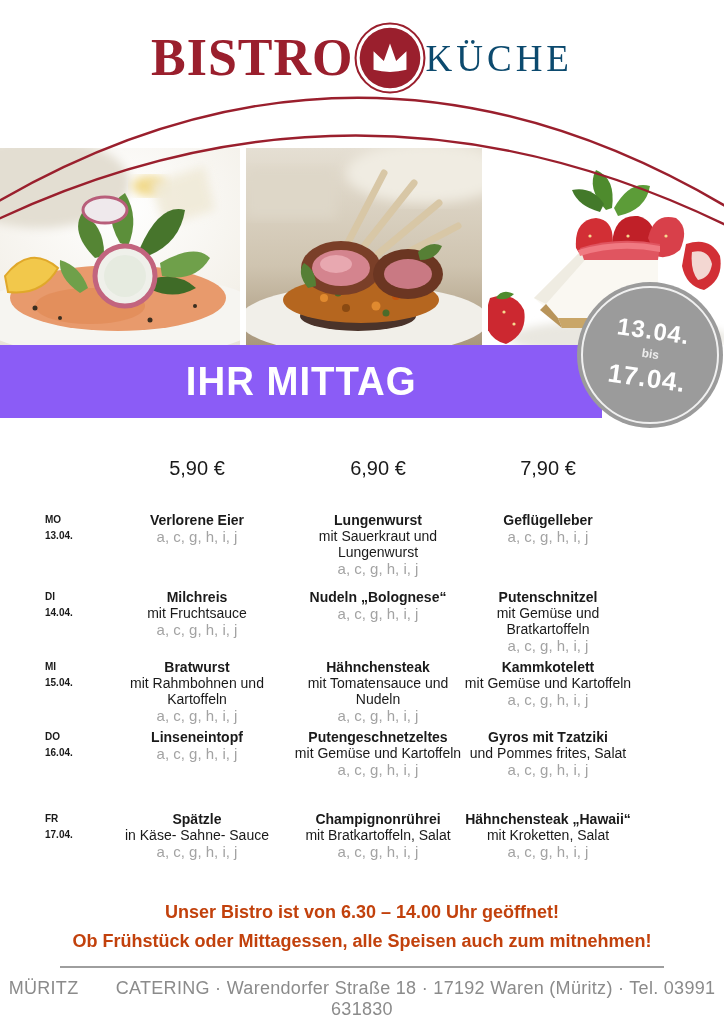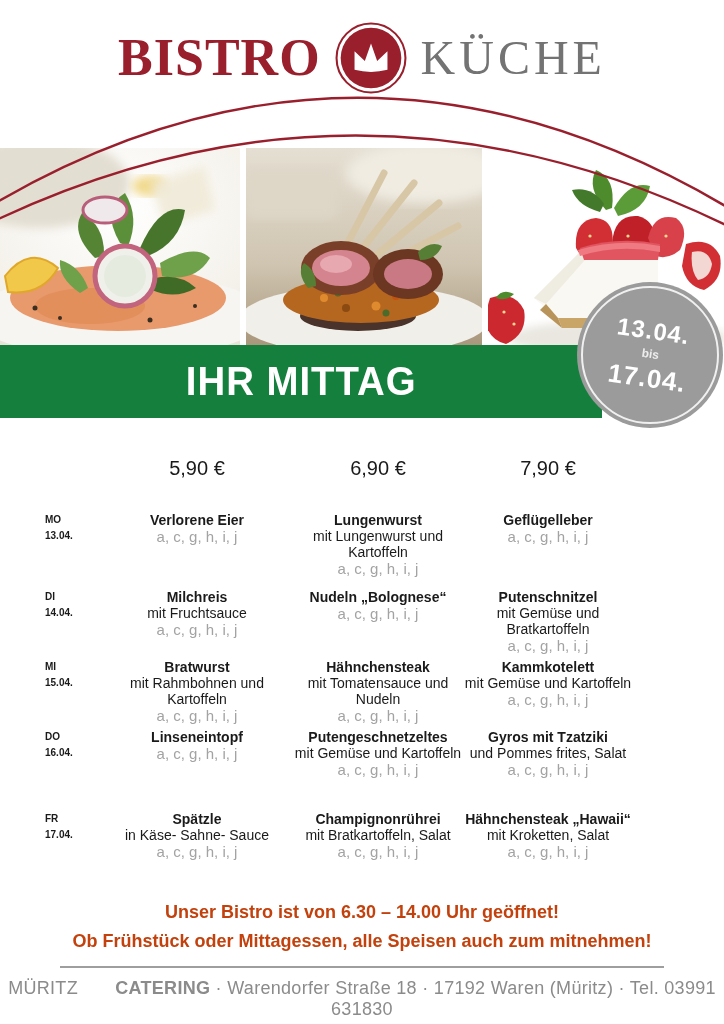--- a/index.html
+++ b/index.html
@@ -6,46 +6,46 @@
   html,body { background:#ffffff; }
   body { font-family:"Liberation Sans", sans-serif; }
   .page {
     position:relative; width:724px; height:1024px; margin:0 auto;
     background:#ffffff; overflow:hidden;
   }
 
   
   .logo-row {
     position:absolute; top:22px; left:0; width:100%;
-    display:flex; align-items:center; justify-content:center; gap:14px;
+    display:flex; align-items:center; justify-content:center; 
   }
   .logo-bistro {
     font-family:"Liberation Serif", serif; font-weight:bold;
     font-size:52px; color:#9a1f2d; letter-spacing:1px; line-height:1;
   }
   .logo-kueche {
     font-family:"Liberation Serif", serif; font-weight:normal;
-    font-size:48px; color:#737373; letter-spacing:4px; line-height:1;
+    font-size:37px; color:#0c4a6e; letter-spacing:4px; line-height:1;
   }
   .crown-wrap { width:72px; height:72px; flex:0 0 auto; }
 
   
   .arcs { position:absolute; top:0; left:0; width:724px; height:260px; z-index:3; pointer-events:none; }
 
   
   .photo { position:absolute; top:148px; height:197px; overflow:hidden; z-index:2; }
   .photo svg { display:block; }
   .photo-1 { left:0; width:240px; }
   .photo-2 { left:246px; width:236px; }
   .photo-3 { left:488px; width:236px; }
 
   
   .banner {
     position:absolute; top:345px; left:0; width:602px; height:73px;
-    background:#15803d; z-index:4;
+    background:#8b5cf6; z-index:4;
     display:flex; align-items:center; justify-content:center;
   }
   .banner-title {
     color:#ffffff; font-weight:bold; font-size:40px; letter-spacing:1px;
     transform:scaleX(0.96);
   }
 
   
   .date-badge {
     position:absolute; left:577px; top:282px; width:146px; height:146px;
@@ -89,21 +89,21 @@
 
   
   .divider {
     position:absolute; top:966px; left:60px; width:604px; height:2px;
     background:#9e9e9e;
   }
   .address {
     position:absolute; top:978px; left:0; width:100%;
     text-align:center; color:#8b8b8b; font-size:18px; letter-spacing:0.3px;
   }
-  .address .bold { font-weight:bold;margin-left:32px; }
+  .address .bold { font-weight:normal;margin-left:32px; }
 </style>
 </head>
 <body>
 
 <div class="page">
 
   <div class="logo-row">
     <span class="logo-bistro">BISTRO</span>
     <span class="crown-wrap">
       <svg viewBox="0 0 70 70" width="72" height="72">
@@ -276,21 +276,21 @@
     <div class="day-cell">
       <div>MO</div>
         <div>13.04.</div>
     </div>
     <div class="dish">
       <div class="name">Verlorene Eier</div>
       <div class="allergens">a, c, g, h, i, j</div>
     </div>
     <div class="dish">
       <div class="name">Lungenwurst</div>
-      <div class="desc">mit Lungenwurst und Kartoffeln</div>
+      <div class="desc">mit Sauerkraut und Lungenwurst</div>
       <div class="allergens">a, c, g, h, i, j</div>
     </div>
     <div class="dish">
       <div class="name">Geflügelleber</div>
       <div class="allergens">a, c, g, h, i, j</div>
     </div>
   </div>
 
   <div class="menu-row row-di">
     <div class="day-cell">

